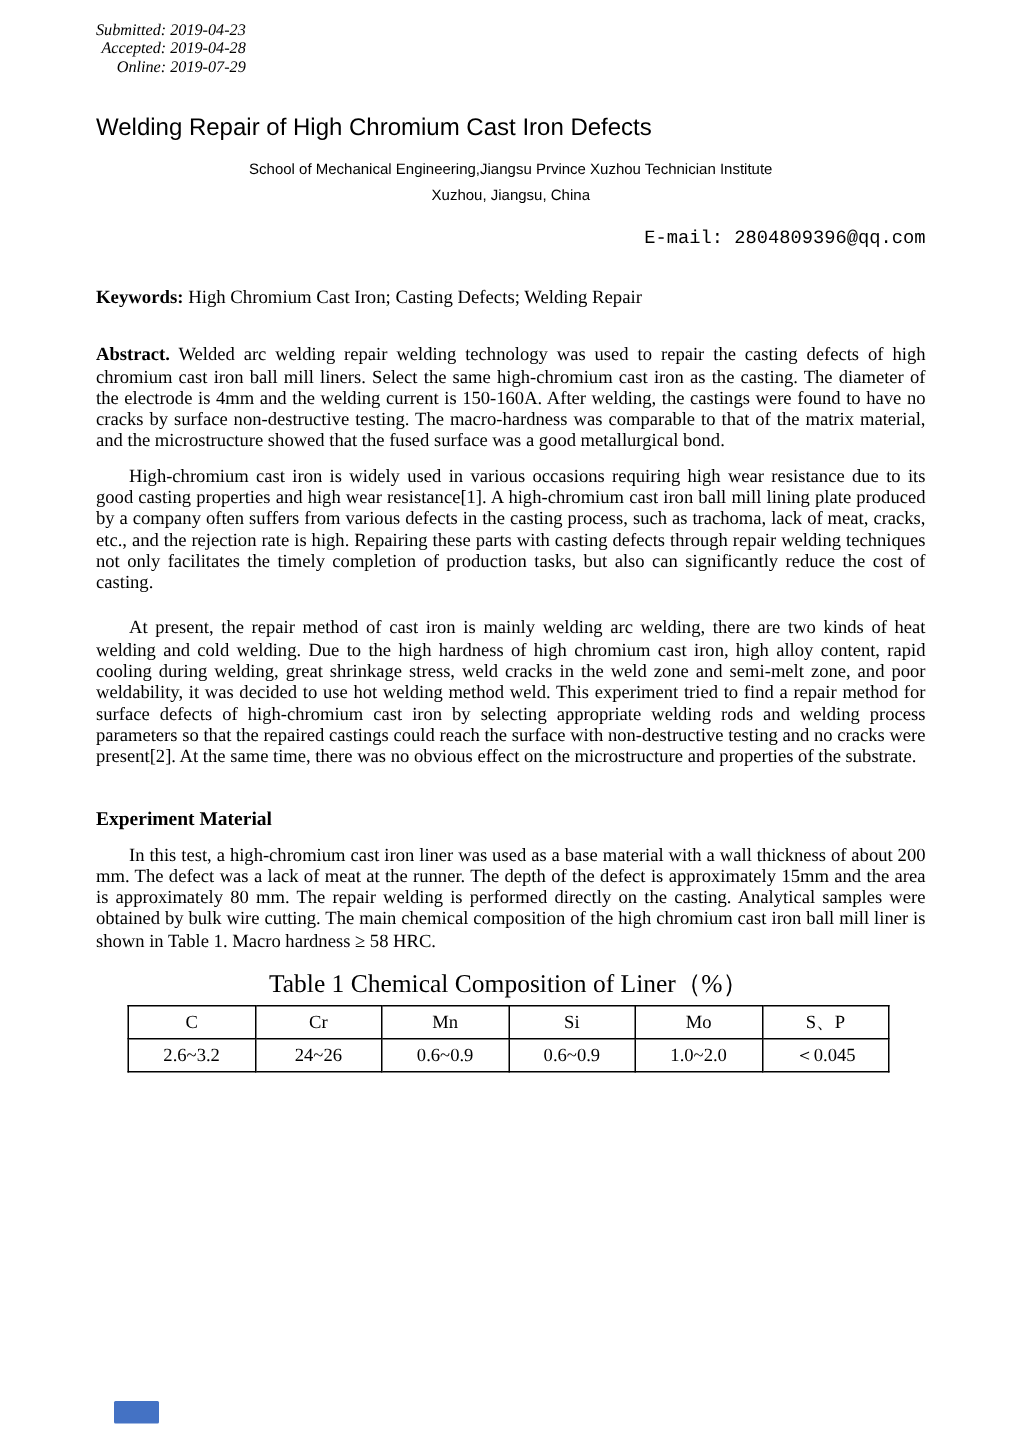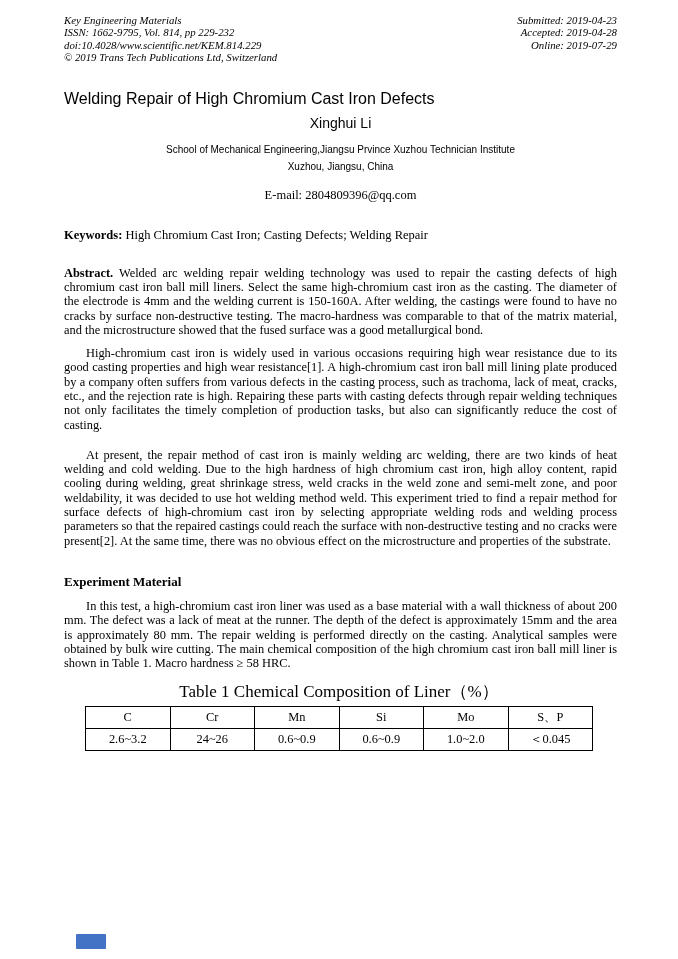--- a/index.html
+++ b/index.html
@@ -19,22 +19,22 @@
 
   
   .title{margin-top:25px;text-align:left;
     font-family:"Liberation Sans", sans-serif;
     font-weight:normal;font-size:16px;line-height:19px;}
   .author{margin-top:7px;text-align:center;
     font-family:"Liberation Sans", sans-serif;font-size:14px;}
   .affil{margin-top:10px;text-align:center;
     font-family:"Liberation Sans", sans-serif;
     font-size:10px;line-height:17px;}
-  .email{margin-top:13px;text-align:center;
-    font-family:Liberation Serif, serif;font-size:12.5px;}
+  .email{margin-top:13px;text-align:right;
+    font-family:Liberation Mono, monospace;font-size:12.5px;}
 
   
   .keywords{margin-top:25px;
     font-family:Liberation Serif, serif;font-size:12.5px;}
   .keywords b{font-weight:bold;}
 
   
   .abstract{margin-top:23px;font-size:12.4px;line-height:14.3px;
     text-align:justify;}
   .abstract b{font-weight:bold;}
@@ -56,35 +56,28 @@
   
   .blue-mark{position:absolute;left:76px;top:934px;width:30px;height:15px;
     border-radius:1px;}
 </style>
 </head>
 <body>
 
 <div class="page">
 
   <div class="jheader">
-    <div class="left">
-      <div>Key Engineering Materials</div>
-      <div>ISSN: 1662-9795, Vol. 814, pp 229-232</div>
-      <div>doi:10.4028/www.scientific.net/KEM.814.229</div>
-      <div>© 2019 Trans Tech Publications Ltd, Switzerland</div>
-    </div>
     <div class="right">
       <div>Submitted: 2019-04-23</div>
       <div>Accepted: 2019-04-28</div>
       <div>Online: 2019-07-29</div>
     </div>
   </div>
 
   <div class="title">Welding Repair of High Chromium Cast Iron Defects</div>
-  <div class="author">Xinghui Li</div>
 
   <div class="affil">
     <div>School of Mechanical Engineering,Jiangsu Prvince Xuzhou Technician Institute</div>
     <div>Xuzhou, Jiangsu, China</div>
   </div>
 
   <div class="email">E-mail: 2804809396@qq.com</div>
 
   <div class="keywords">
     <b>Keywords:</b><span> High Chromium Cast Iron; Casting Defects; Welding Repair</span>

